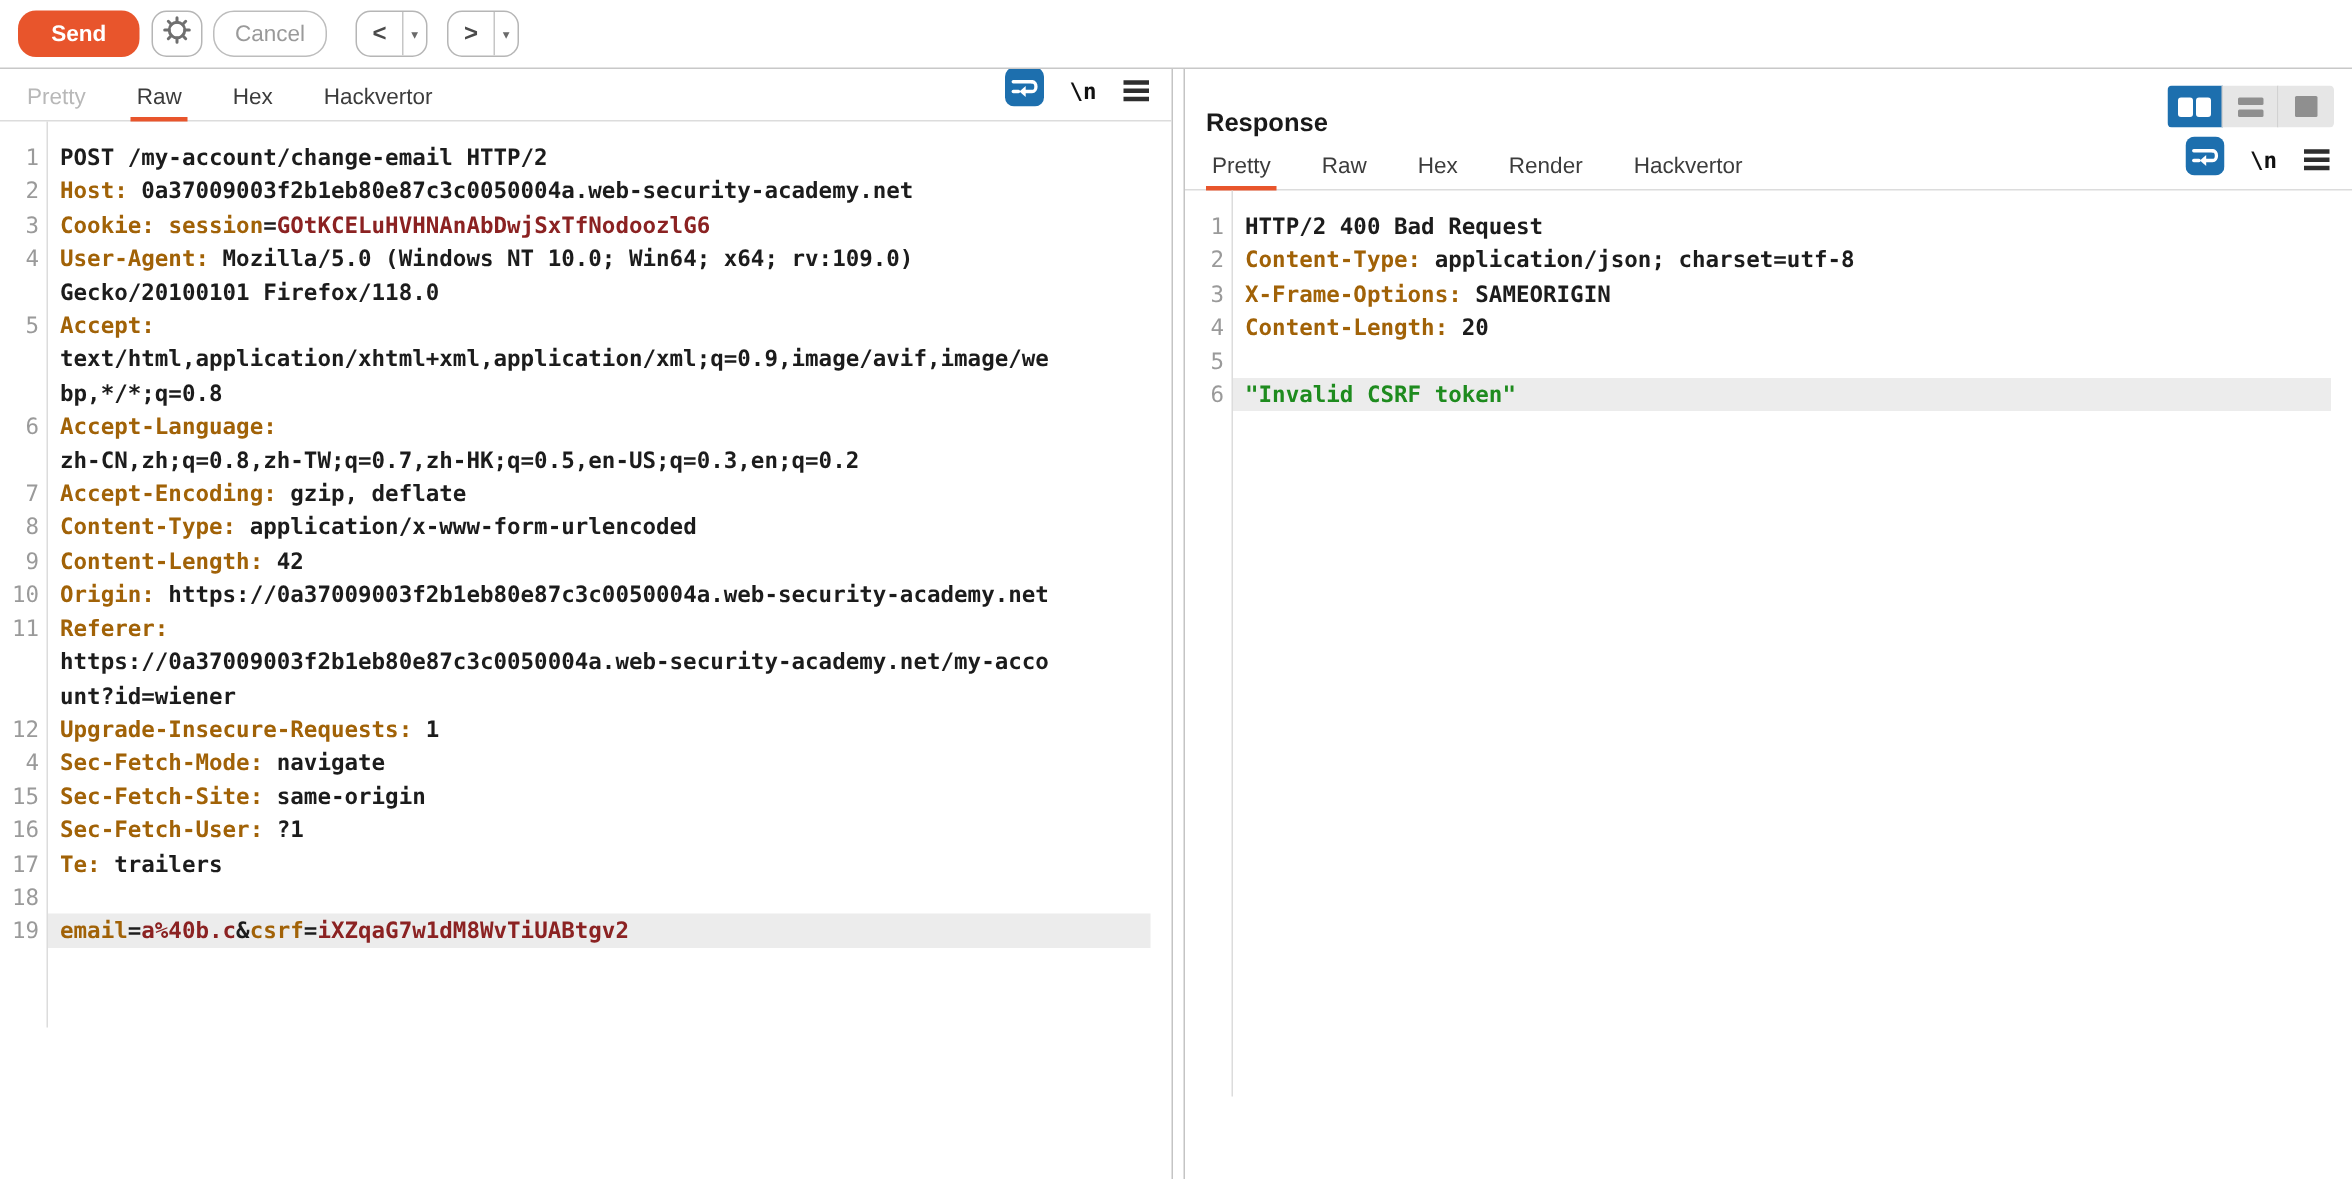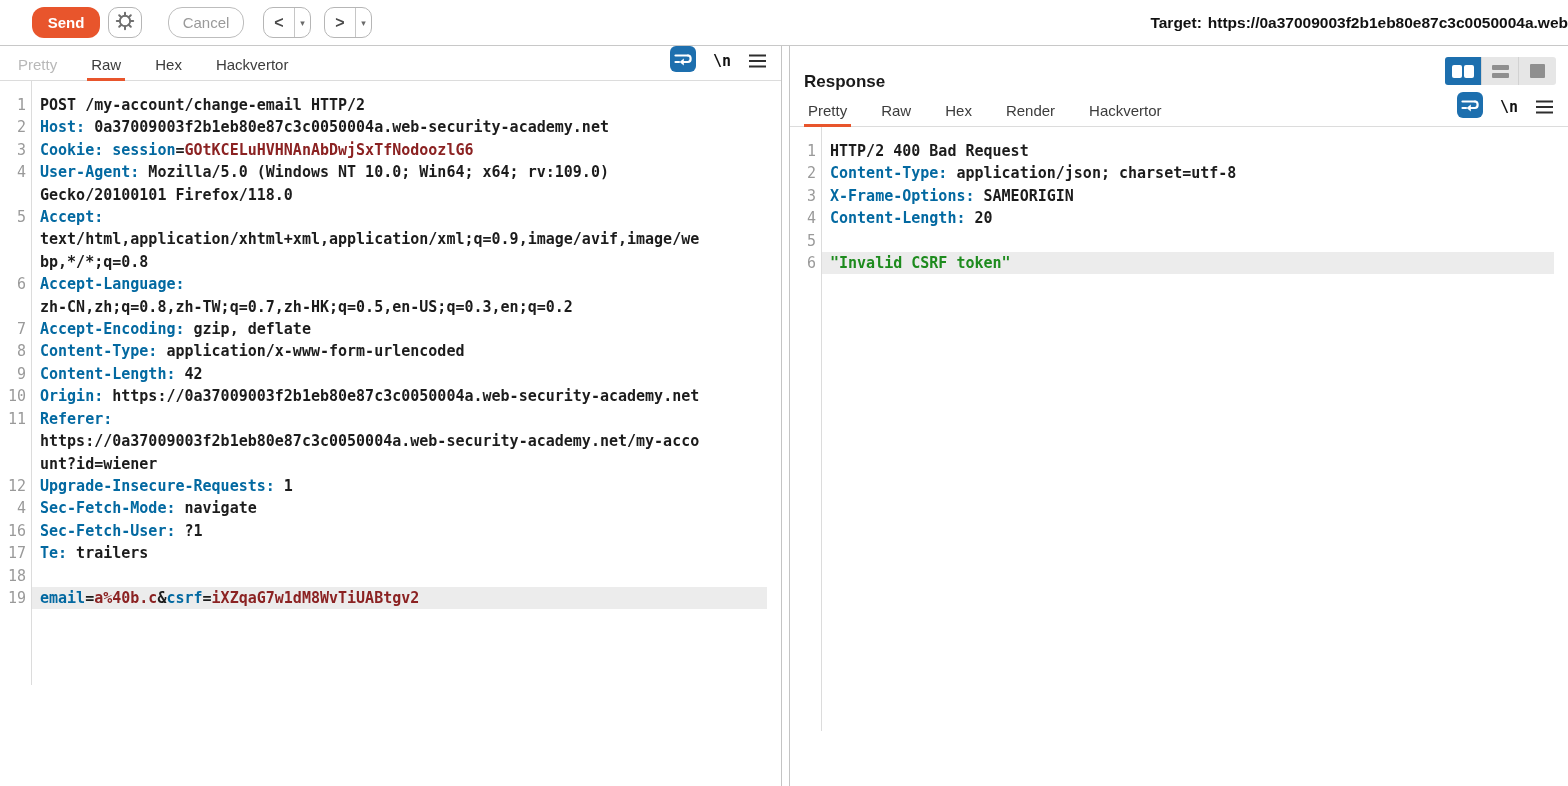--- a/index.html
+++ b/index.html
@@ -9,30 +9,30 @@
     background:#fff; color:#1a1a1a;
     font-family:"Liberation Sans", sans-serif;
   }
   
   .toolbar {
     height:46px; border-bottom:1px solid #c8c8c8;
     display:flex; align-items:center; padding-left:12px; position:relative;
   }
   button { font:inherit; background:#fff; cursor:pointer; padding:0; }
   .send-btn {
-    width:68px; height:31px; background:#e8552c; color:#fff;
-    font-weight:bold; font-size:15px; border:none; border-radius:12px;margin-left:20px;
+    width:81px; height:31px; background:#e8552c; color:#fff;
+    font-weight:bold; font-size:15px; border:none; border-radius:12px;
   }
   .icon-btn {
     width:34px; height:31px; border:1.5px solid #b6b6b6; border-radius:10px;
     margin-left:8px; display:flex; align-items:center; justify-content:center;
   }
   .cancel-btn {
     width:76px; height:31px; border:1.5px solid #bdbdbd; border-radius:14px;
-    color:#9a9a9a; font-size:15px; margin-left:26px;
+    color:#9a9a9a; font-size:15px; margin-left:7px;
   }
   .nav-btn {
     width:48px; height:31px; border:1.5px solid #b6b6b6; border-radius:10px;
     margin-left:19px; display:flex; align-items:stretch; overflow:hidden; background:#fff;
   }
   .nav-btn.fwd { margin-left:13px; }
   .nav-main { flex:1; display:flex; align-items:center; justify-content:center;
     font-weight:bold; color:#4a4a4a; font-size:16px; }
   .nav-sep { width:1px; background:#c6c6c6; }
   .nav-drop { width:15px; display:flex; align-items:center; justify-content:center;
@@ -81,21 +81,21 @@
     position:relative; padding-top:13px;
     font-family:"DejaVu Sans Mono","Liberation Mono",monospace;
     font-size:15px; line-height:22.4px; height:calc(100% - 136px);
   }
   .gutter-rail { position:absolute; left:31px; top:0; bottom:0; width:1px; background:#dcdcdc; }
   .crow { display:flex; min-height:22.4px; position:relative; }
   .crow .num { width:26px; flex:none; text-align:right; color:#9a9a9a; }
   .crow .line { flex:1; white-space:pre; padding-left:8px; margin-left:6px; margin-right:14px;font-weight:bold; }
   .crow.hl .line { background:#ececec; }
   .sp { color:#1c1c1c; }
-  .sh { color:#0369a1; }
+  .sh { color:#a16207; }
   .sr { color:#8b2222; }
   .sg { color:#1e8b1e; }
 </style>
 </head>
 <body>
 
 <div class="toolbar">
   <button class="send-btn">Send</button>
 
   <button class="icon-btn">
@@ -121,24 +121,20 @@
   </div>
 
   <div class="nav-btn fwd">
     <span class="nav-main">&gt;</span>
     <span class="nav-sep"></span>
     <span class="nav-drop">
         <span>▾</span>
       </span>
   </div>
 
-  <div class="target">
-    <span>Target:</span>
-    <span>https://0a37009003f2b1eb80e87c3c0050004a.web</span>
-  </div>
 </div>
 
 <div class="panels">
 
   <section class="panel req">
     <div class="tab-row">
       <div class="tabs">
           <span class="tab disabled">Pretty</span>
           <span class="tab active">Raw</span>
           <span class="tab">Hex</span>
@@ -234,20 +230,24 @@
         </div>
         <div class="crow">
           <span class="num">12</span>
           <span class="line"><span class="sh">Upgrade-Insecure-Requests:</span><span class="sp"> 1</span></span>
         </div>
         <div class="crow">
           <span class="num">4</span>
           <span class="line"><span class="sh">Sec-Fetch-Mode:</span><span class="sp"> navigate</span></span>
         </div>
         <div class="crow">
+          <span class="num">15</span>
+          <span class="line"><span class="sh">Sec-Fetch-Site:</span><span class="sp"> same-origin</span></span>
+        </div>
+        <div class="crow">
           <span class="num">16</span>
           <span class="line"><span class="sh">Sec-Fetch-User:</span><span class="sp"> ?1</span></span>
         </div>
         <div class="crow">
           <span class="num">17</span>
           <span class="line"><span class="sh">Te:</span><span class="sp"> trailers</span></span>
         </div>
         <div class="crow">
           <span class="num">18</span>
           <span class="line"></span>

